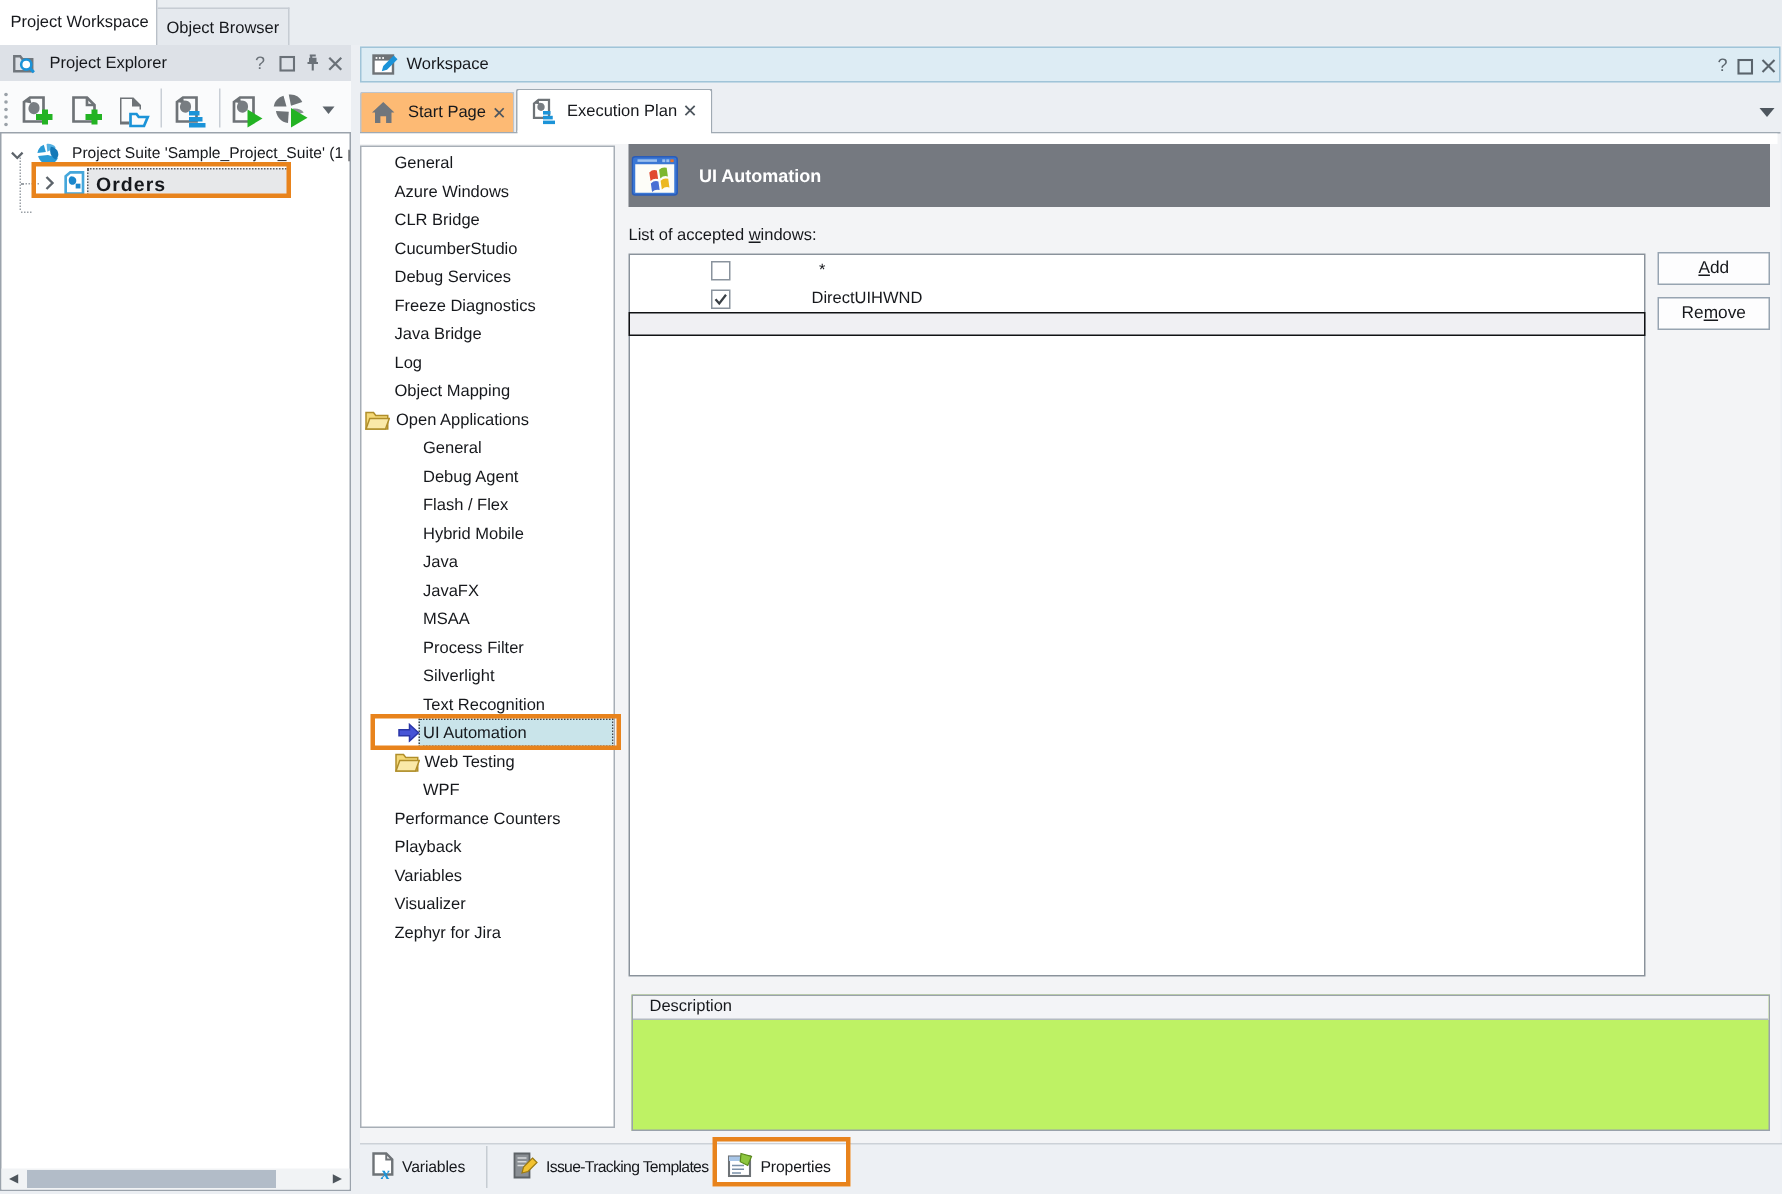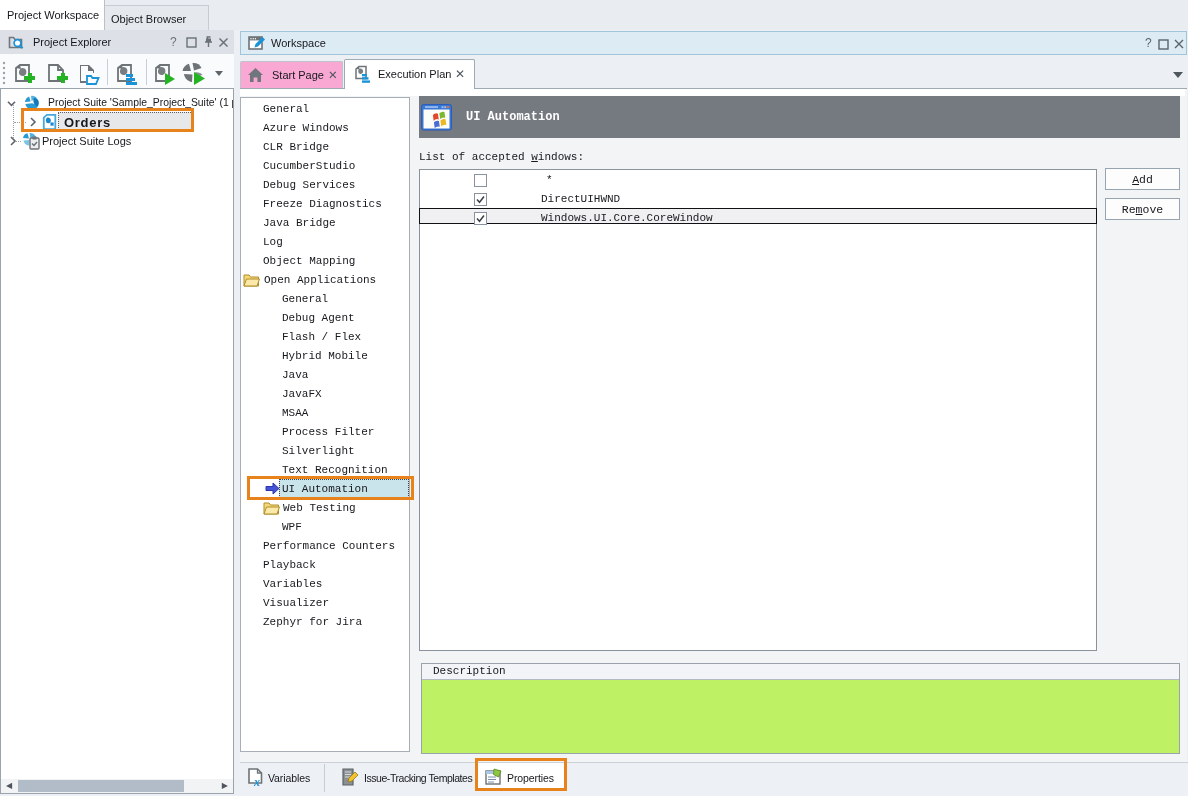--- a/index.html
+++ b/index.html
@@ -8,21 +8,21 @@
   font-family:"Liberation Sans", sans-serif;
   font-size:11px; color:#16181c;
   background:#eceff3;
   position:relative; overflow:hidden;
 }
 .abs { position:absolute; }
 
 
 #tab-pw { left:0; top:0; width:105px; height:30px; background:#fff; border-right:1px solid #b9c0c8; }
 #tab-pw span { position:absolute; left:7px; top:9px; font-size:11px; }
-#tab-ob { left:105px; top:5px; width:104px; height:25px; background:#e5e9ee; border:1px solid #c6ccd3; border-bottom:none; border-left:none; }
+#tab-ob { left:105px; top:5px; width:88px; height:25px; background:#e5e9ee; border:1px solid #c6ccd3; border-bottom:none; border-left:none; }
 #tab-ob span { position:absolute; left:6px; top:7px; font-size:11px; }
 
 
 #phdr { left:0; top:30px; width:234px; height:24px; background:#dde1e7; }
 #phdr .t { position:absolute; left:33px; top:6px; font-size:11px; }
 #phdr .ico { position:absolute; left:8px; top:4px; }
 #ptool { left:0; top:54px; width:234px; height:34px; background:#fafbfc; }
 .tbico { position:absolute; top:8px; }
 .tbsep { position:absolute; top:5px; width:1px; height:26px; background:#c9cfd6; }
 #treebox { left:0; top:88px; width:234px; height:706px; background:#fff; border:1px solid #9ba3ac; overflow:hidden; }
@@ -31,26 +31,26 @@
 .chev { position:absolute; color:#5d646b; font-size:10px; }
 
 #hscroll { left:1px; top:779px; width:232px; height:14px; background:#f1f3f5; }
 #hscroll .thumb { position:absolute; left:17px; top:1px; width:166px; height:12px; background:#b2bcc8; }
 #hscroll .ar { position:absolute; top:2px; font-size:8px; color:#4e555c; }
 
 
 #wsbar { left:240px; top:31px; width:947px; height:24px; background:#ddecf4; border:1px solid #a0c4d8; }
 #wsbar .t { position:absolute; left:30px; top:5px; font-size:11px; }
 #tabstrip { left:240px; top:55px; width:948px; height:33px; }
-#tab-start { position:absolute; left:0px; top:6px; width:103px; height:27px; background:#f9a8d4; border:1px solid #bdc4cc; border-bottom:none; border-radius:2px 2px 0 0; }
+#tab-start { position:absolute; left:0px; top:6px; width:103px; height:27px; background:#fdba74; border:1px solid #bdc4cc; border-bottom:none; border-radius:2px 2px 0 0; }
 #tab-exec { position:absolute; left:104px; top:4px; width:131px; height:29px; background:#fff; border:1px solid #a0aab3; border-bottom:none; border-radius:2px 2px 0 0; }
 .tabx { position:absolute; color:#4e565e; font-size:12px; top:6px; }
 #caret { position:absolute; left:933px; top:17px; width:0; height:0; border-left:5px solid transparent; border-right:5px solid transparent; border-top:6px solid #4e565e; }
 
-#content { left:240px; top:88px; width:947px; height:674px; background:#f3f4f6; border-top:1px solid #a0aab3;font-family:Liberation Mono, monospace; }
+#content { left:240px; top:88px; width:947px; height:674px; background:#f3f4f6; border-top:1px solid #a0aab3; }
 
 #nav { position:absolute; left:0px; top:8px; width:170px; height:655px; background:#fff; border:1px solid #a7aeb6; overflow:hidden; }
 .nrow { position:absolute; left:0; width:168px; height:19px; }
 .nrow .txt { position:absolute; top:3px; white-space:nowrap; }
 
 #grayhdr { position:absolute; left:179px; top:7px; width:761px; height:42px; background:#757980; }
 #grayhdr .t { position:absolute; left:47px; top:14px; color:#fff; font-weight:bold; font-size:12px; }
 #grayhdr .wico { position:absolute; left:2px; top:8px; }
 #listlabel { position:absolute; left:179px; top:62px; font-size:11px; }
 #listbox { position:absolute; left:179px; top:80px; width:678px; height:482px; background:#fff; border:1px solid #8a929b; }
@@ -180,34 +180,20 @@
     <div style="position:absolute;left:57px;top:-1px;width:135px;height:20px;background:#e7e8ea;border:1px dotted #5a5d61;"></div>
     <svg class="chev" style="left:28px;top:4px;" width="8" height="10" viewBox="0 0 8 10">
         <path d="M2 1 l4 4 l-4 4" fill="none" stroke="#5d646b" stroke-width="1.6"></path>
       </svg>
     <svg style="position:absolute;left:41px;top:1px;" width="16" height="16" viewBox="0 0 18 18">
       <path d="M2 4 l3.5 -3 h9.5 v16 h-13 z" fill="#fff" stroke="#45a7db" stroke-width="2"></path>
       <path d="M6 4 c3.2 0 4.6 2.3 3.7 4.6 c-0.9 2.2 -4 2.3 -5 0.4 c-0.9 -2.2 -0.2 -4.4 1.3 -5 z" fill="#1b87cc"></path>
       <rect x="9.5" y="9.5" width="3.6" height="3.6" fill="#1b87cc"></rect>
     </svg>
     <span class="txt" style="left:63px;top:2px;font-weight:bold;font-size:13px;letter-spacing:0.7px;">Orders</span>
-  </div>
-  <div class="trow" style="top:43px;">
-    <svg class="chev" style="left:8px;top:4px;" width="8" height="10" viewBox="0 0 8 10">
-        <path d="M2 1 l4 4 l-4 4" fill="none" stroke="#5d646b" stroke-width="1.6"></path>
-      </svg>
-    <svg style="position:absolute;left:21px;top:0px;" width="18" height="18" viewBox="0 0 18 18">
-      <path d="M7.5 1 C10.5 0.8 13 2.5 14 5 L8.5 6.5 Z" fill="#55b1e2"></path>
-      <path d="M1 6 C1.3 3.5 3.2 1.8 5.5 1.3 L7 6.5 Z" fill="#2a9ad5"></path>
-      <path d="M1.5 8.5 C2 11.5 4.5 13.5 7.5 13.5 L7.5 8 Z" fill="#7cc4e8"></path>
-      <rect x="8" y="6" width="9" height="11" rx="1" fill="#eceef0" stroke="#6e7377" stroke-width="1.4"></rect>
-      <rect x="10.5" y="4.5" width="4" height="3" fill="#6e7377"></rect>
-      <path d="M10 11.5 l2 2 l3 -3.5" fill="none" stroke="#6e7377" stroke-width="1.5"></path>
-    </svg>
-    <span class="txt" style="left:41px;">Project Suite Logs</span>
   </div>
 </div>
 
 <div class="abs" id="hscroll">
   <span class="ar" style="left:5px;">◀</span>
   <div class="thumb"></div>
   <span class="ar" style="right:5px;">▶</span>
 </div>
 
 <div class="abs" id="wsbar">
@@ -379,26 +365,20 @@
         <span class="cb"></span>
         <span class="txt" style="left:126px;">*</span>
       </div>
     <div class="lrow" style="top:20px;">
         <span class="cb"><svg width="11" height="11" viewBox="0 0 11 11">
             <path d="M2 5.5 l2.5 2.8 L9 2.5" fill="none" stroke="#3a4046" stroke-width="1.5"></path>
           </svg></span>
         <span class="txt">DirectUIHWND</span>
       </div>
     <div id="focusrow"></div>
-    <div class="lrow" style="top:39px;">
-        <span class="cb"><svg width="11" height="11" viewBox="0 0 11 11">
-            <path d="M2 5.5 l2.5 2.8 L9 2.5" fill="none" stroke="#3a4046" stroke-width="1.5"></path>
-          </svg></span>
-        <span class="txt">Windows.UI.Core.CoreWindow</span>
-      </div>
   </div>
   <div class="btn" style="top:79px;"><u>A</u>dd</div>
   <div class="btn" style="top:109px;">Re<u>m</u>ove</div>
   <div id="desc">
     <div class="hdr">Description</div>
   </div>
 </div>
 
 <div class="abs" id="bottombar">
   <div id="btab3"></div>

